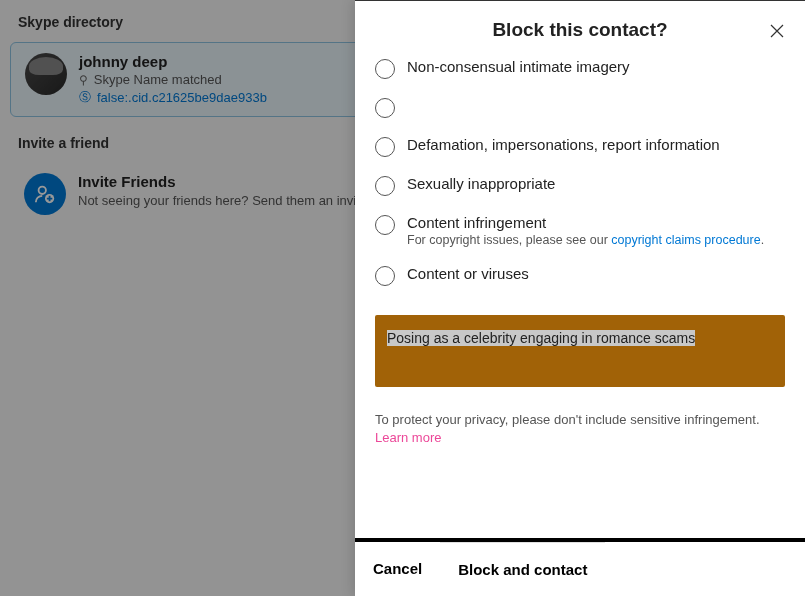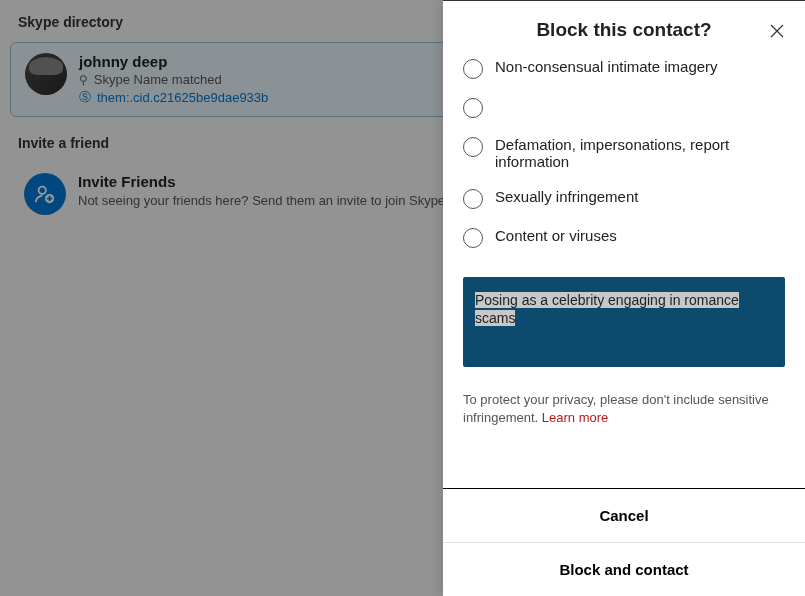--- a/index.html
+++ b/index.html
@@ -110,21 +110,21 @@
       font-size: 13px;
       color: #555;
       margin-top: 2px;
       line-height: 1.4;
     }
     .modal {
       position: absolute;
       right: 0;
       top: 0;
       bottom: 0;
-      width: 362px;
+      width: 450px;
       background: #fff;
       border-top: 1px solid #333;
       display: flex;
       flex-direction: column;
       box-shadow: -2px 0 12px rgba(0,0,0,0.15);
     }
     .modal-header {
       padding: 18px 20px 14px;
       display: flex;
       align-items: center;
@@ -177,42 +177,41 @@
       color: #222;
     }
     .radio-subtext {
       font-size: 12.5px;
       color: #555;
       margin-top: 2px;
     }
     .radio-subtext a { color: #0078d4; text-decoration: none; }
     .textarea-box {
       margin-top: 20px;
-      background: #0c4a6e;
+      background: #a16207;
       padding: 14px 12px 40px;
       border-radius: 2px;
     }
     .textarea-text {
       font-size: 14px;
       color: #222;
       background: #c8c8c8;
       display: inline;
     }
     .privacy-note {
       margin-top: 24px;
       font-size: 13px;
       color: #555;
       line-height: 1.4;
     }
-    .privacy-note a { color: #b91c1c; text-decoration: none; }
+    .privacy-note a { color: #ec4899; text-decoration: none; }
     .modal-footer {
-      border-top: 1px solid #000000;
-      display: flex;
-      flex-direction: column;
-      justify-content: center;
+      border-top: 4px solid #000000;
+      display: flex;
+      flex-direction: row;
     }
     .footer-btn {
       padding: 18px;
       text-align: center;
       font-weight: 600;
       font-size: 15px;
       cursor: pointer;
       border-top: 1px solid #e0e0e0;
     }
     .footer-btn:first-child { border-top: none; }
@@ -230,21 +229,21 @@
   <div class="contact-card">
     <div class="avatar"></div>
     <div class="contact-info">
       <div class="contact-name">johnny deep</div>
       <div class="contact-sub">
         <span class="small-icon">⚲</span>
         <span>Skype Name matched</span>
       </div>
       <div class="contact-live">
         <span class="small-icon" style="color:#0078d4">Ⓢ</span>
-        <span>them:.cid.c21625be9dae933b</span>
+        <span>false:.cid.c21625be9dae933b</span>
       </div>
     </div>
   </div>
 
   <div class="invite-header">Invite a friend</div>
 
   <div class="invite-card">
     <div class="invite-icon">
       <svg width="22" height="22" viewBox="0 0 24 24" fill="none" stroke="#fff" stroke-width="2">
         <circle cx="9" cy="8" r="4"></circle>
@@ -290,24 +289,33 @@
       <div class="radio-item">
         <div class="radio-circle"></div>
         <div>
             <div class="radio-label">Defamation, impersonations, report information</div>
           </div>
       </div>
 
       <div class="radio-item">
         <div class="radio-circle"></div>
         <div>
-            <div class="radio-label">Sexually infringement</div>
+            <div class="radio-label">Sexually inappropriate</div>
           </div>
       </div>
 
+      <div class="radio-item">
+        <div class="radio-circle"></div>
+        <div>
+          <div class="radio-label">Content infringement</div>
+          <div class="radio-subtext">
+            <span>For copyright issues, please see our </span><a href="#">copyright claims procedure</a>.
+          </div>
+        </div>
+      </div>
 
       <div class="radio-item">
         <div class="radio-circle"></div>
         <div>
             <div class="radio-label">Content or viruses</div>
           </div>
       </div>
 
     </div>
 

